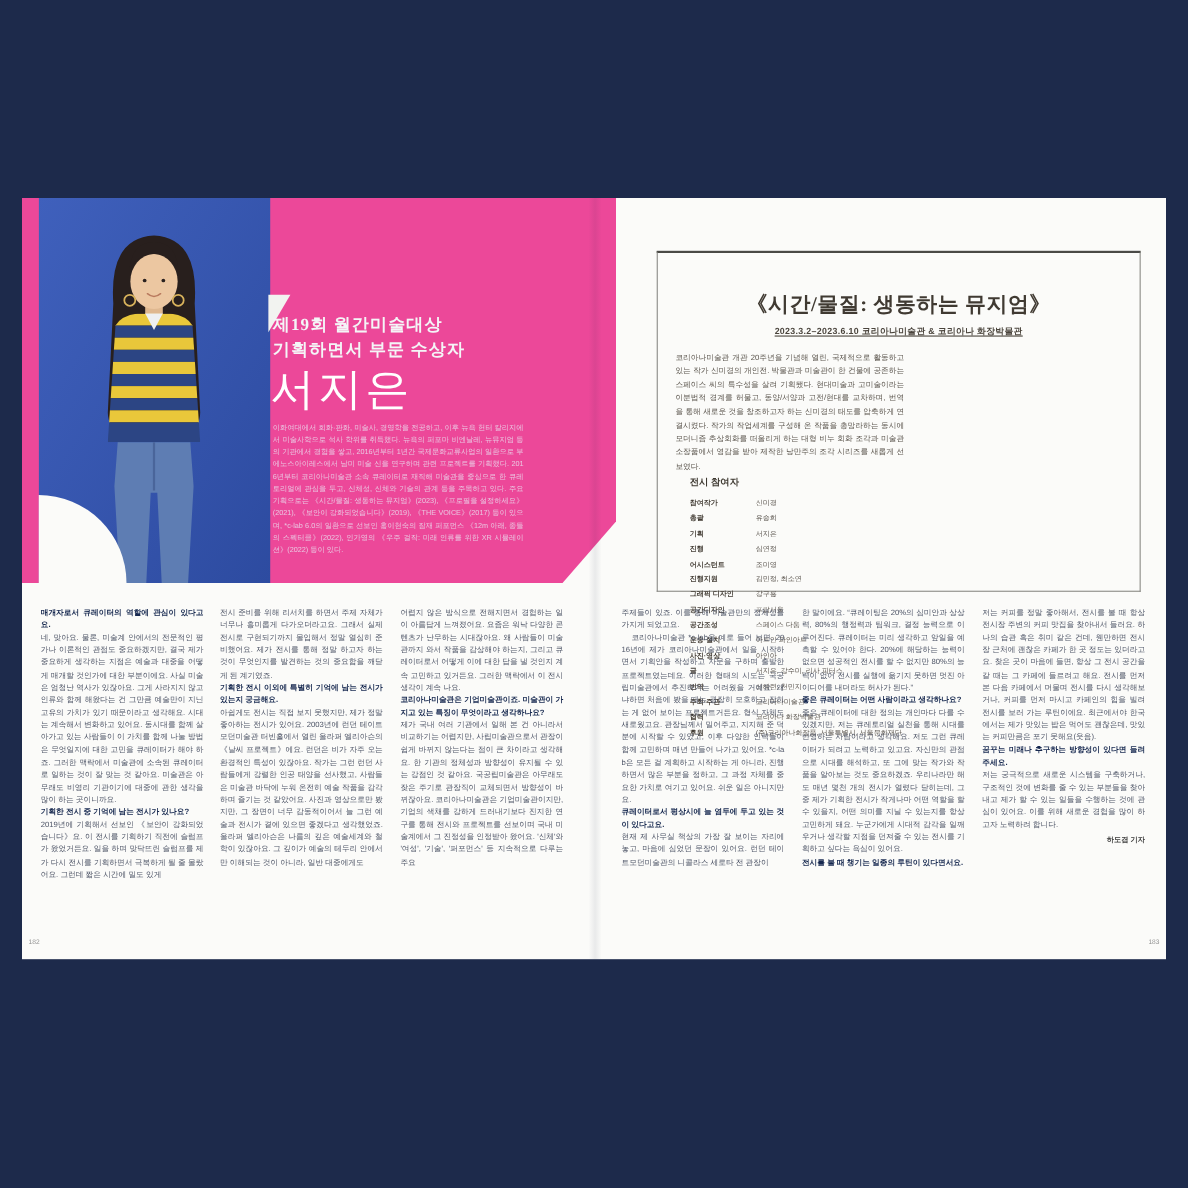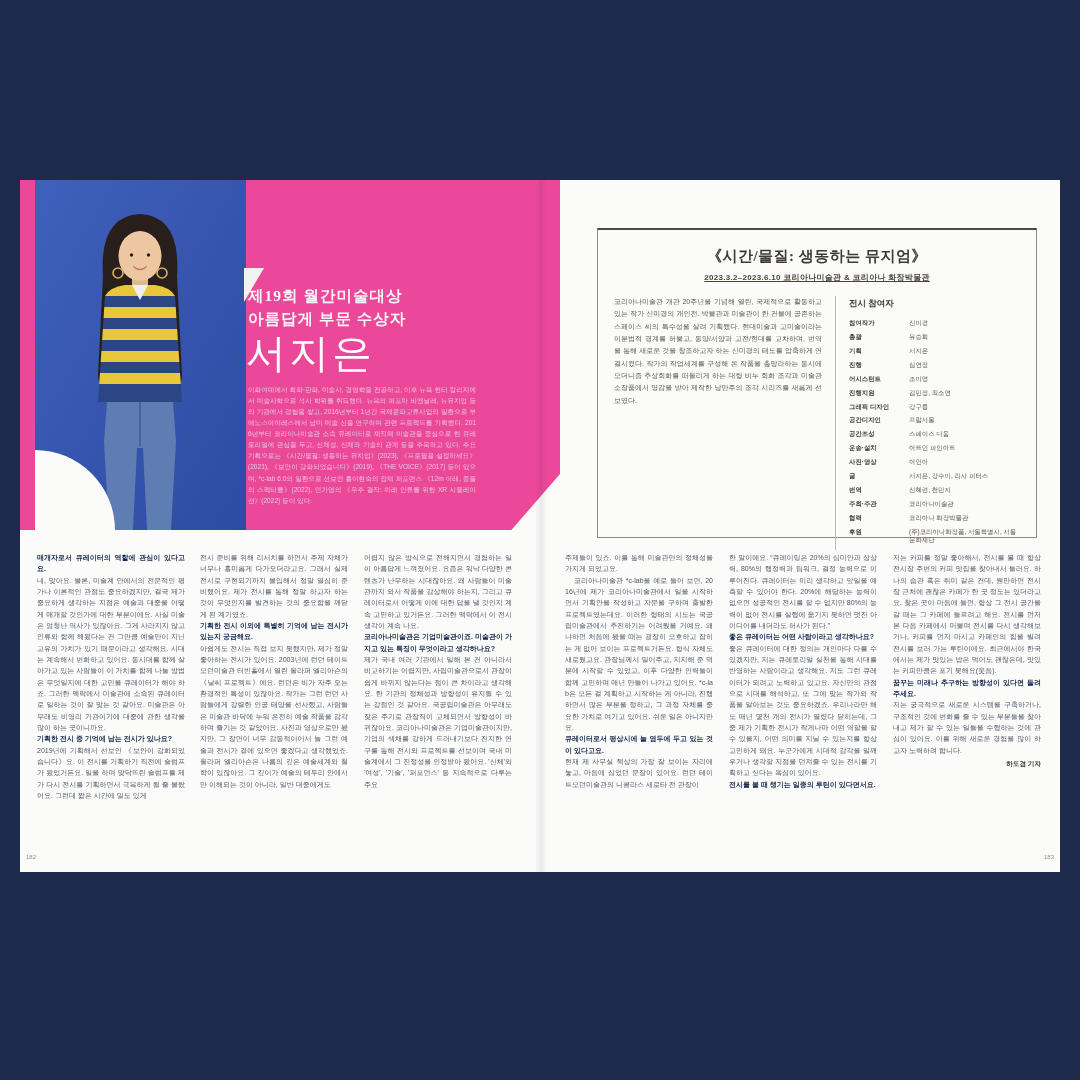--- a/index.html
+++ b/index.html
@@ -44,29 +44,29 @@
     color:rgba(233,238,248,0.75);font-size:6.6px;line-height:1.68;
     text-align:justify;word-break:break-all;
   }
   
   .exbox{
     position:absolute;left:577px;top:48px;width:440px;height:310px;
     box-sizing:border-box;background:#fbfbf9;
     border:1px solid #8a8a86;border-top:2px solid #4a4a46;
   }
   .exbox-title{
-    margin-top:17px;text-align:center;
+    margin-top:34px;text-align:center;
     font-family:"Liberation Serif","DejaVu Serif",serif;font-weight:bold;
-    font-size:15px;color:#403a32;letter-spacing:0.5px;
+    font-size:19px;color:#403a32;letter-spacing:0.5px;
   }
   .exbox-sub{
     margin-top:6px;text-align:center;font-weight:bold;
     font-size:8px;color:#4a443c;letter-spacing:0.3px;text-decoration:underline;
   }
-  .exbox-body{display:flex;margin:13px 16px 0 16px;}
+  .exbox-body{display:flex;margin:13px 16px 0 16px;flex-direction:column;}
   .exbox-desc{
     width:208px;padding-right:13px;
     font-size:7px;line-height:1.76;color:#5a544c;
     text-align:justify;word-break:break-all;
   }
   .exbox-divider{width:1px;background:#b9b7b2;}
   .exbox-credits{flex:1;padding-left:13px;}
   .credits-title{font-size:8.5px;font-weight:bold;color:#3c372f;margin:2px 0 9px 0;}
   .credit-row{display:flex;font-size:6.4px;color:#57514a;margin-bottom:5.6px;line-height:1.3;}
   .credit-label{width:60px;flex:none;font-weight:bold;color:#433d35;}
@@ -139,21 +139,21 @@
 
         <path d="M72 222 L138 222 L141 262 L136 350 L112 350 L108 268 L102 268 L98 350 L74 350 L69 262 Z" fill="#5e7db3"></path>
         <path d="M105 222 L105 266" stroke="#4a659a" stroke-width="2"></path>
 
         <circle cx="0" cy="350" r="80" fill="#fbfbf9"></circle>
       </svg>
     </div>
     <div class="wedge"></div>
     <div class="award">
       <div>제19회 월간미술대상</div>
-      <div>아름답게 부문 수상자</div>
+      <div>기획하면서 부문 수상자</div>
     </div>
     <div class="name">서지은</div>
     <div class="bio">이화여대에서 회화·판화, 미술사, 경영학을 전공하고, 이후 뉴욕 헌터 칼리지에서 미술사학으로 석사 학위를 취득했다. 뉴욕의 퍼포마 비엔날레, 뉴뮤지엄 등의 기관에서 경험을 쌓고, 2016년부터 1년간 국제문화교류사업의 일환으로 부에노스아이레스에서 남미 미술 신을 연구하며 관련 프로젝트를 기획했다. 2016년부터 코리아나미술관 소속 큐레이터로 재직해 미술관을 중심으로 한 큐레토리얼에 관심을 두고, 신체성, 신체와 기술의 관계 등을 주목하고 있다. 주요 기획으로는 《시간/물질: 생동하는 뮤지엄》(2023), 《프로필을 설정하세요》(2021), 《보안이 강화되었습니다》(2019), 《THE VOICE》(2017) 등이 있으며, *c-lab 6.0의 일환으로 선보인 홍이현숙의 잠재 퍼포먼스 《12m 아래, 종들의 스펙터클》(2022), 인가영의 《우주 걸작: 미래 인류를 위한 XR 시뮬레이션》(2022) 등이 있다.</div>
   </div>
 
   <div class="gutter"></div>
 
   <div class="exbox">
     <div class="exbox-title">《시간/물질: 생동하는 뮤지엄》</div>
     <div class="exbox-sub">2023.3.2–2023.6.10 코리아나미술관 &amp; 코리아나 화장박물관</div>

